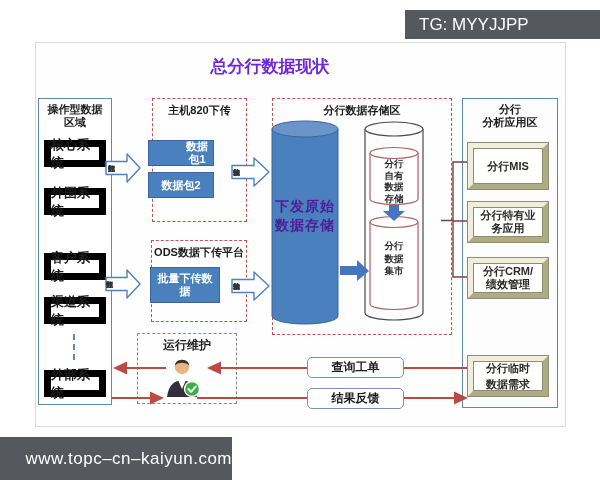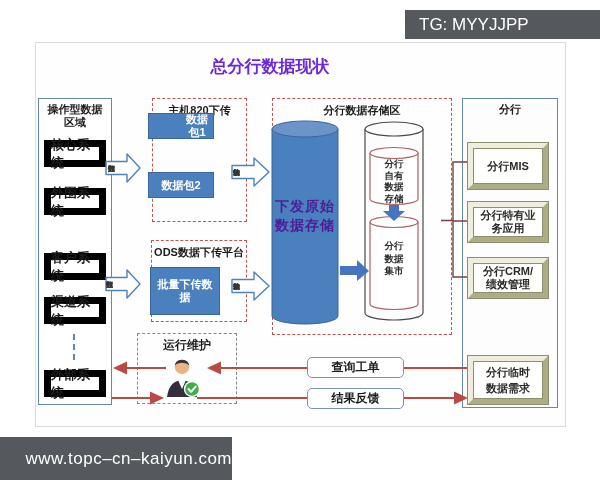--- a/index.html
+++ b/index.html
@@ -28,37 +28,37 @@
   #storage-box { left:258px; top:98px;  width:180px; height:237px; }
   #ops-box     { left:137px; top:333px; width:100px; height:71px; border:1.5px dashed #8a8a8a; position:absolute; z-index:1; }
   .zone-title { text-align:center; font-size:11px; font-weight:bold; margin-top:4px; line-height:14px; }
   
   .sys-box { position:absolute; left:44px; width:62px; height:27px; border:7px solid #000000; background:#fff;
              font-size:13px; font-weight:600; display:flex; align-items:center; justify-content:center; z-index:2; }
   #sys-ellipsis { position:absolute; left:73px; top:334px; height:26px; width:0; border-left:2px dashed #6488ac; z-index:2; }
   
   .blue-box { position:absolute; background:#4b80bf; border:1px solid #3a66a0; color:#fff; font-size:11px; font-weight:600;
               display:flex; align-items:center; justify-content:center; text-align:center; z-index:2; line-height:13px; }
-  #pkg1 { left:148px; top:113px; width:66px; height:26px;padding-left:32px; }
+  #pkg1 { left:148px; top:140px; width:66px; height:26px;padding-left:32px; }
   #pkg2 { left:148px; top:172px; width:66px; height:26px; }
-  #batch-box { left:150px; top:267px; width:70px; height:48px; padding:0 4px; }
+  #batch-box { left:150px; top:267px; width:70px; height:36px; padding:0 4px; }
   
   .cyl-text { position:absolute; text-align:center; font-weight:bold; z-index:3; }
   #raw-store-text { left:270px; top:197px; width:70px; color:#4c1d95; font-size:14px; line-height:19px; letter-spacing:1px; }
   #own-store-text { left:370px; top:158px; width:48px; color:#2b2b2b; font-size:9.5px; line-height:11.5px; }
   #mart-text      { left:370px; top:240px; width:48px; color:#2b2b2b; font-size:9.5px; line-height:12.5px; }
   
   .bevel { position:absolute; left:468px; width:80px; background:#fffffe;
            border:5px solid; border-color:#efeedd #aeac87 #aeac87 #efeedd; box-shadow:0 0 0 1px #8e8e70, inset 0 0 0 1px #8e8e70;
            display:flex; flex-direction:column; align-items:center; justify-content:center;
            font-size:11px; font-weight:bold; color:#2b2b2b; text-align:center; line-height:13px; z-index:3; }
   #app-mis  { top:143px; height:46px; }
   #app-biz  { top:202px; height:40px; }
   #app-crm  { top:258px; height:40px; }
-  #app-temp { top:356px; height:48px; line-height:16px; }
+  #app-temp { top:356px; height:40px; line-height:16px; }
   
   #ops-title { position:absolute; left:137px; top:337px; width:100px; text-align:center; font-size:12px; font-weight:bold; z-index:2; }
   .pill { position:absolute; left:307px; width:97px; height:21px; background:#fff; border:1.5px solid #7a93b3; border-radius:5px;
           font-size:12px; font-weight:bold; display:flex; align-items:center; justify-content:center; z-index:3; }
   #query-pill    { top:357px; }
   #feedback-pill { top:388px; }
   
   .flow-label { position:absolute; writing-mode:vertical-rl; height:18px; font-size:7px; line-height:8px; font-weight:bold;
                 color:#333; z-index:4; letter-spacing:0; }
   #flow-l1 { left:107px; top:159px; }
@@ -159,20 +159,21 @@
   </div>
   <div class="cyl-text" id="mart-text">
     <div>分行</div>
     <div>数据</div>
     <div>集市</div>
   </div>
 
   <div class="abs panel" id="app-panel">
     <div class="panel-title" style="top:4px;">
       <div>分行</div>
+      <div>分析应用区</div>
     </div>
   </div>
   <div class="bevel" id="app-mis">
     <div>分行MIS</div>
   </div>
   <div class="bevel" id="app-biz">
     <div>分行特有业</div>
     <div>务应用</div>
   </div>
   <div class="bevel" id="app-crm">

